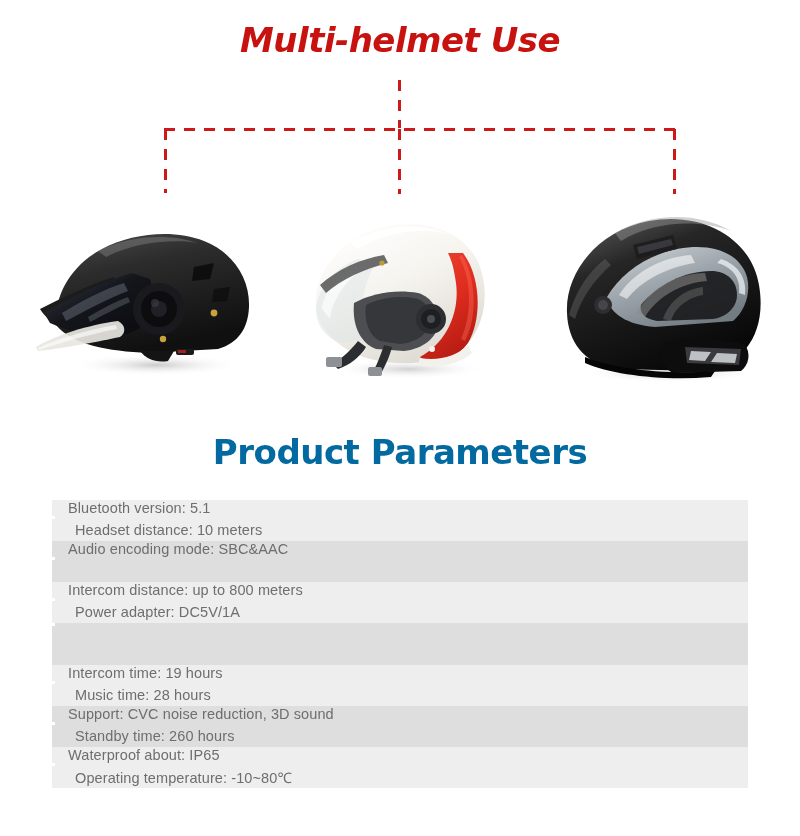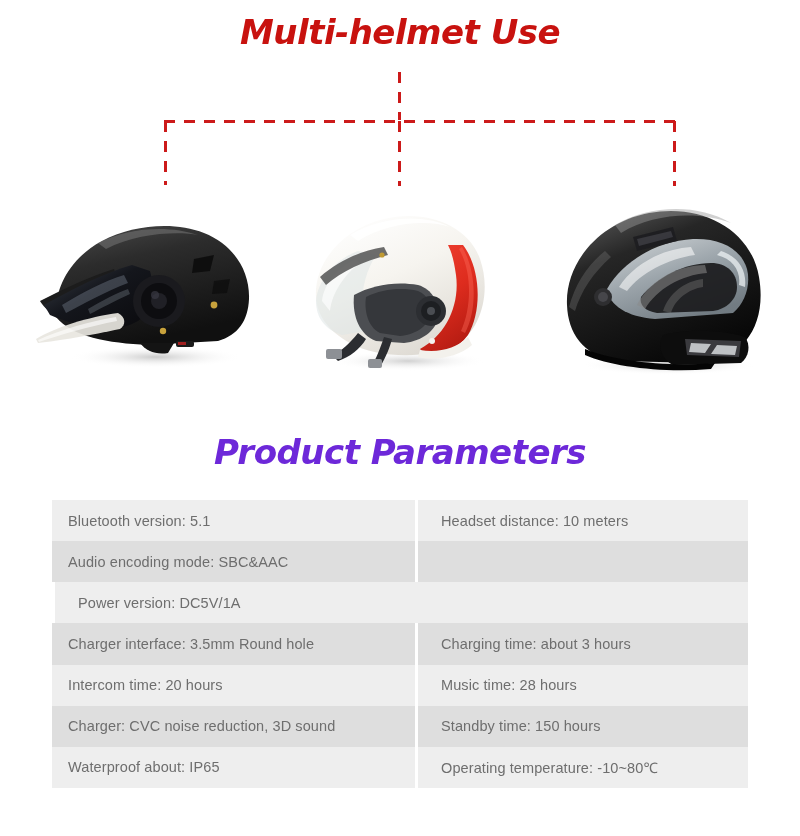--- a/index.html
+++ b/index.html
@@ -13,20 +13,21 @@
     font-family: "Liberation Sans", sans-serif;
     overflow: hidden;
     position: relative;
   }
 
   
   #section-helmets {
     position: relative;
     width: 800px;
     height: 420px;
+    margin-top: 8px;
   }
   #title-multi-helmet {
     position: absolute;
     top: 12px;
     left: 0;
     width: 800px;
     text-align: center;
     font-family: "DejaVu Sans", sans-serif;
     font-size: 34px;
     font-weight: bold;
@@ -61,39 +62,38 @@
   
   #title-product-parameters {
     position: absolute;
     top: 432px;
     left: 0;
     width: 800px;
     text-align: center;
     font-family: "DejaVu Sans", sans-serif;
     font-size: 34px;
     font-weight: bold;
-    font-style: italic;
     letter-spacing: -0.5px;
-    color: #6d28d9;
+    color: #0369a1;
     white-space: nowrap;
   }
 
   #params-table {
     position: absolute;
     left: 52px;
     top: 500px;
     width: 696px;
     height: 288px;
     display: flex;
     flex-direction: column;
   }
   .param-row {
     flex: 1 1 0;
     display: flex;
-    flex-direction: row;
+    flex-direction: column;
     align-items: stretch;
     min-height: 0;
     text-align: center;
   }
   .param-row.odd  { background: #eeeeee; }
   .param-row.even { background: #dedede; }
 
   .param-cell {
     display: flex;
     align-items: center;
@@ -298,40 +298,39 @@
     <div class="col-divider"></div>
     <div class="param-cell right">Headset distance: 10 meters</div>
   </div>
 
   <div class="param-row even">
     <div class="param-cell left">Audio encoding mode: SBC&amp;AAC</div>
     <div class="col-divider"></div>
   </div>
 
   <div class="param-row odd">
-    <div class="col-divider"></div>
-    <div class="param-cell right">Power version: DC5V/1A</div>
+    <div class="param-cell left">Intercom distance: up to 800 meters</div>
+    <div class="col-divider"></div>
+    <div class="param-cell right">Power adapter: DC5V/1A</div>
   </div>
 
   <div class="param-row even">
-    <div class="param-cell left">Charger interface: 3.5mm Round hole</div>
-    <div class="col-divider"></div>
-    <div class="param-cell right">Charging time: about 3 hours</div>
+    <div class="col-divider"></div>
   </div>
 
   <div class="param-row odd">
-    <div class="param-cell left">Intercom time: 20 hours</div>
+    <div class="param-cell left">Intercom time: 19 hours</div>
     <div class="col-divider"></div>
     <div class="param-cell right">Music time: 28 hours</div>
   </div>
 
   <div class="param-row even">
-    <div class="param-cell left">Charger: CVC noise reduction, 3D sound</div>
-    <div class="col-divider"></div>
-    <div class="param-cell right">Standby time: 150 hours</div>
+    <div class="param-cell left">Support: CVC noise reduction, 3D sound</div>
+    <div class="col-divider"></div>
+    <div class="param-cell right">Standby time: 260 hours</div>
   </div>
 
   <div class="param-row odd">
     <div class="param-cell left">Waterproof about: IP65</div>
     <div class="col-divider"></div>
     <div class="param-cell right">Operating temperature: -10~80℃</div>
   </div>
 
 </div>
 

